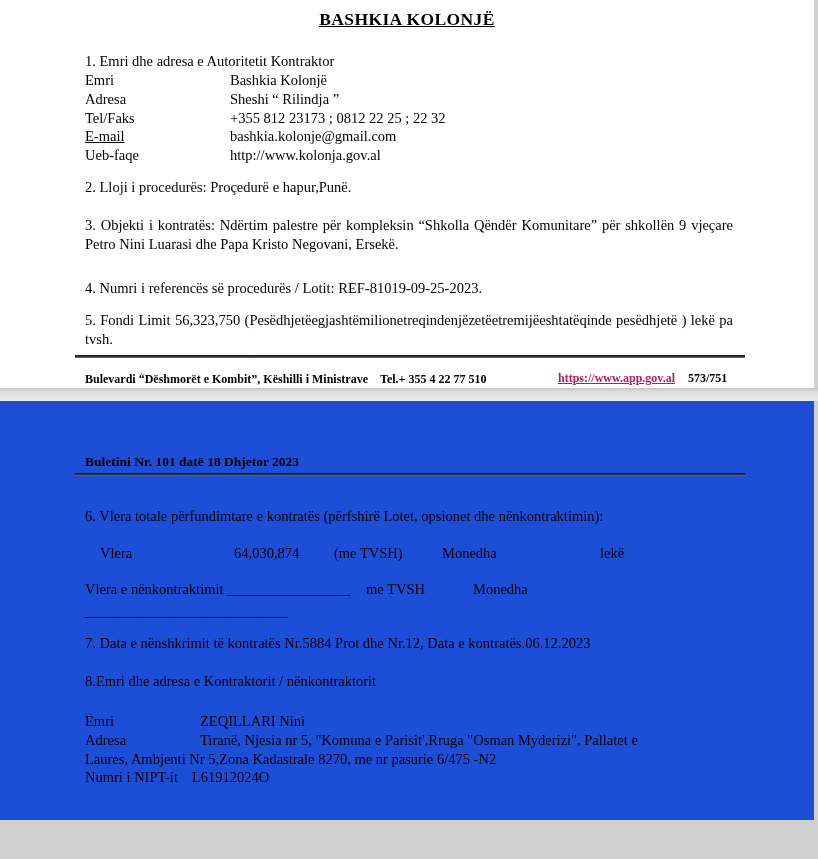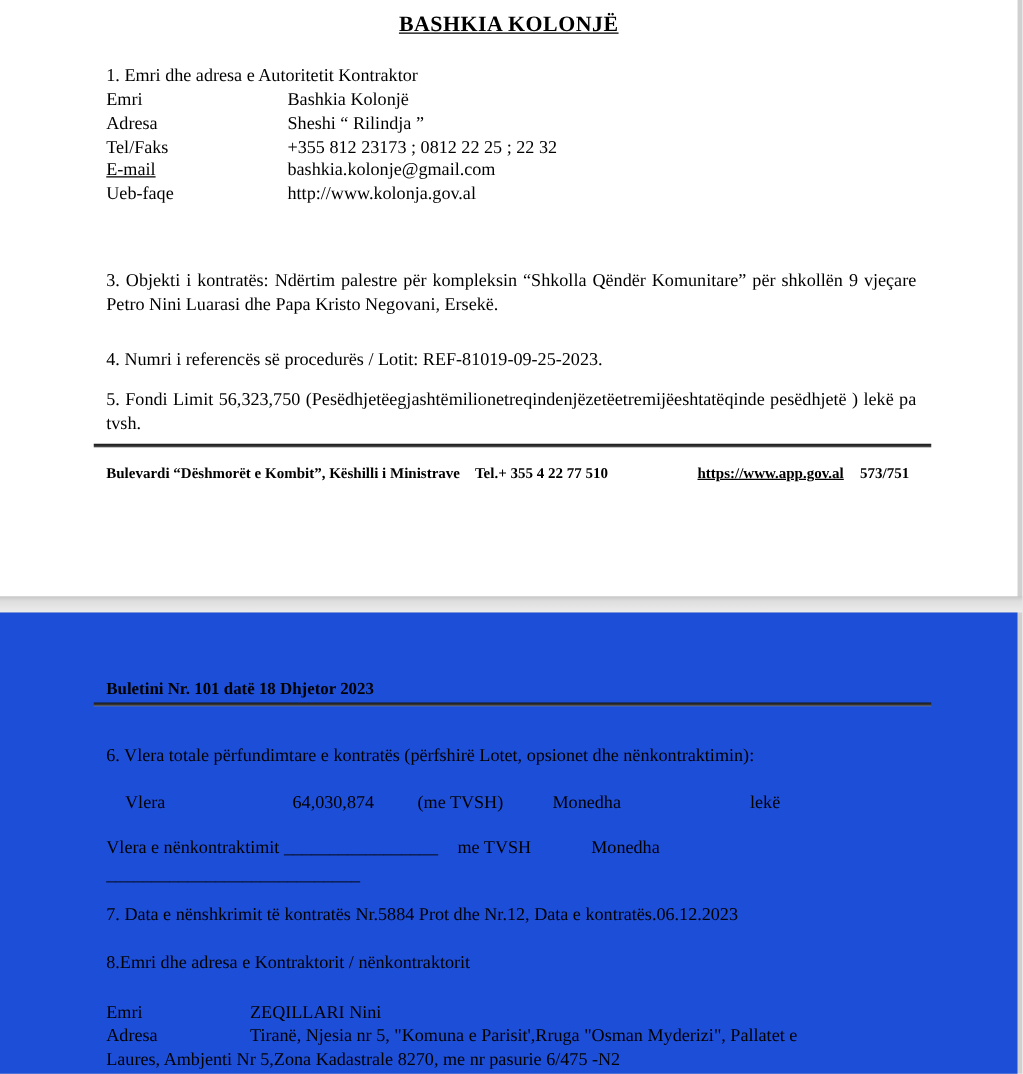--- a/index.html
+++ b/index.html
@@ -9,21 +9,21 @@
     font-family:"Liberation Serif","DejaVu Serif",serif;
     color:#000;
     overflow:hidden;
   }
   .page {
     position:relative;
     width:814px;
     background:#fff;
     overflow:hidden;
   }
-  #page1 { height:477px; }
+  #page1 { height:388px; }
   #page-gap {
     width:818px; height:13px;
     background:linear-gradient(180deg,#c6c6c6 0%,#dedede 30%,#ececec 100%);
   }
   #page2 { height:419px; }
   .t {
     position:absolute;
     font-size:14.5px;
     line-height:19px;
     white-space:nowrap;
@@ -68,33 +68,34 @@
 
   <div class="t" style="left:85px;  top:109px;">Tel/Faks</div>
   <div class="t" style="left:230px; top:109px;">+355 812 23173 ; 0812 22 25 ; 22 32</div>
 
   <div class="t" style="left:85px;  top:127px;text-decoration:underline;">E-mail</div>
   <div class="t" style="left:230px; top:127px;">bashkia.kolonje@gmail.com</div>
 
   <div class="t" style="left:85px;  top:146px;">Ueb-faqe</div>
   <div class="t" style="left:230px; top:146px;">http://www.kolonja.gov.al</div>
 
+  <div class="t" style="left:85px; top:178px;">2. Lloji i procedurës: Proçedurë e hapur,Punë.</div>
 
   <div class="t wrap" style="left:85px; top:216px;">3. Objekti i kontratës: Ndërtim palestre për kompleksin “Shkolla Qëndër Komunitare” për shkollën 9 vjeçare Petro Nini Luarasi dhe Papa Kristo Negovani, Ersekë.</div>
 
   <div class="t" style="left:85px; top:279px;">4. Numri i referencës së procedurës / Lotit: REF-81019-09-25-2023.</div>
 
   <div class="t wrap" style="left:85px; top:311px;">5. Fondi Limit 56,323,750 (Pesëdhjetëegjashtëmilionetreqindenjëzetëetremijëeshtatëqinde pesëdhjetë ) lekë pa tvsh.</div>
 
   <div class="rule" style="top:355px;"></div>
 
   <div class="t" style="left:85px; top:369px;">
     <span class="footer-line">Bulevardi “Dëshmorët e Kombit”, Këshilli i Ministrave</span><span class="footer-line" style="margin-left:12px;">Tel.+ 355 4 22 77 510</span>
   </div>
-  <a class="doclink t" href="#" style="left: 558px; top: 369px; color: #000000;">https://www.app.gov.al</a>
+  <a class="doclink t" href="#" style="left: 558px; top: 369px; color: #be185d;">https://www.app.gov.al</a>
   <div class="t footer-line" style="left:688px; top:369px;">573/751</div>
 
 </div>
 
 <div id="page-gap"></div>
 
 <div class="page" id="page2" style="background: #1d4ed8;">
 
   <div class="t hdr" style="left:85px; top:51px;">Buletini Nr. 101 datë 18 Dhjetor 2023</div>
 

